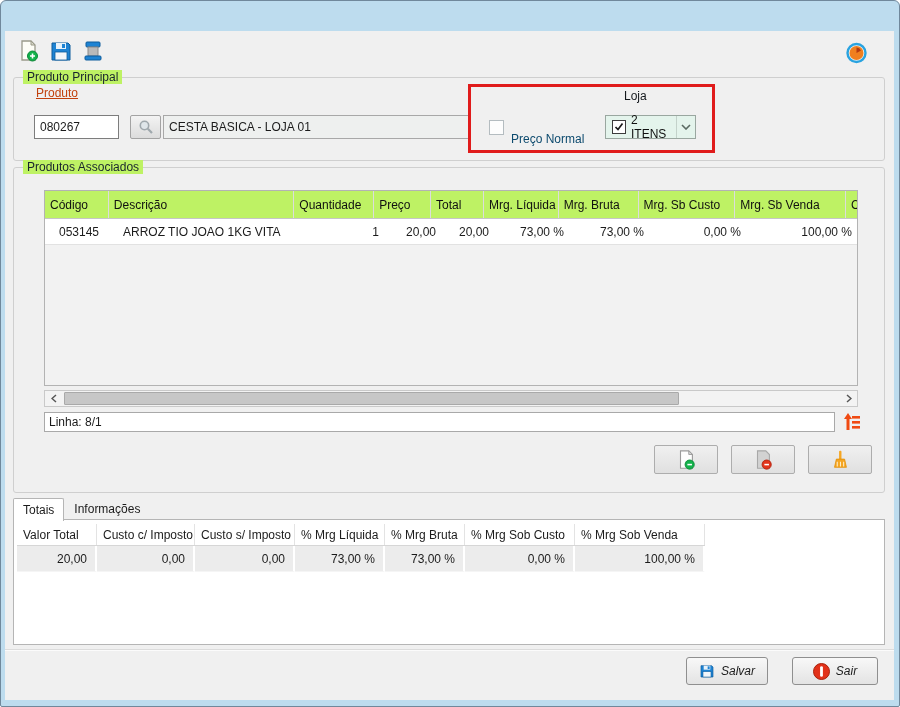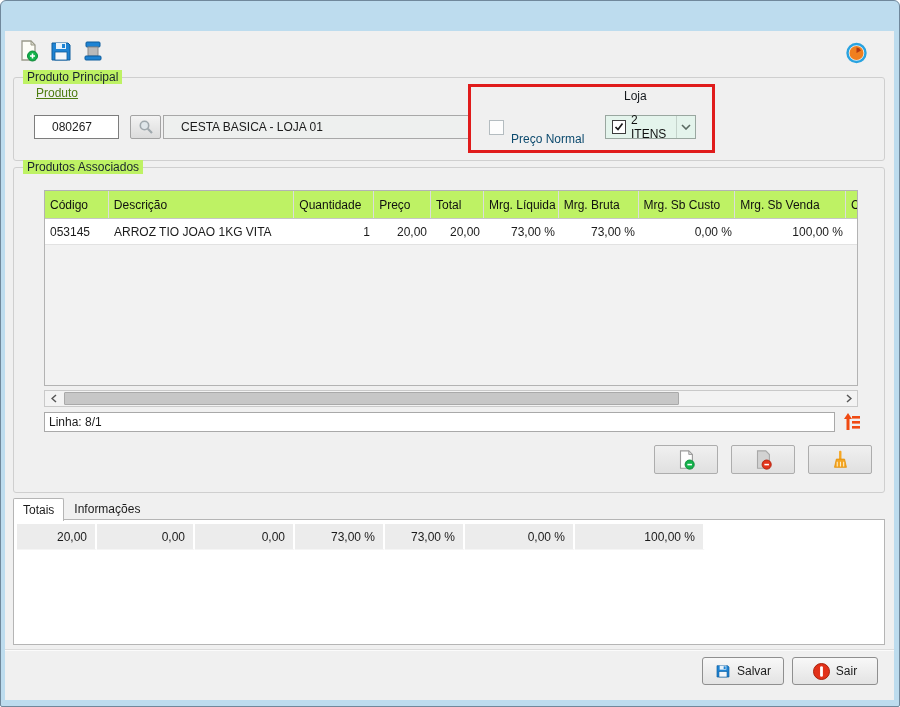--- a/index.html
+++ b/index.html
@@ -35,23 +35,23 @@
   .tool-ic { width:27px; height:27px; display:flex; align-items:center; justify-content:center; }
   .timer-ic { position:absolute; top:10px; right:26px; width:23px; height:23px; }
 
   
   .groupbox { position:absolute; border:1px solid #cfcfcf; border-radius:3px; }
   .legend { position:absolute; top:-8px; left:9px; background:#bef264; padding:0 4px;
             font-size:12px; color:#18242e; }
   .gb1 { left:8px; top:46px; width:872px; height:84px; }
   .gb2 { left:8px; top:136px; width:872px; height:326px; }
 
-  .produto-label { position:absolute; left:22px; top:8px; text-decoration:underline; color:#4d7c0f; }
+  .produto-label { position:absolute; left:22px; top:8px; text-decoration:underline; color:#c2410c; }
   .field { position:absolute; height:24px; border:1px solid #8b8b8b; background:#fff;
-           display:flex; align-items:center; padding:0 17px; font-size:12px; }
+           display:flex; align-items:center; padding:0 5px; font-size:12px; }
   .codigo-field { left:20px; top:37px; width:85px; }
   .search-btn { position:absolute; left:116px; top:37px; width:31px; height:24px;
                 border:1px solid #a3a3a3; border-radius:2px;
                 background:linear-gradient(#f3f3f3,#dcdcdc); display:flex;
                 align-items:center; justify-content:center; }
   .desc-field { left:149px; top:37px; width:308px; background:#eef0ef; border-color:#a8a8a8; }
 
   .annotation { position:absolute; left:454px; top:6px; width:247px; height:69px;
                 border:3px solid #e01b1b; pointer-events:none; z-index:5; }
 
@@ -67,21 +67,21 @@
   .combo-text { flex:1; font-size:12px; color:#101010; }
   .combo-arrow { width:19px; height:100%; border-left:1px solid #c3d2ca;
                  display:flex; align-items:center; justify-content:center; }
 
   
   .grid { position:absolute; left:30px; top:22px; width:814px; height:196px;
           border:1px solid #b3b3b3; background:#f2f2f2; overflow:hidden; }
   .g-head { display:flex; height:28px; background:#bef264; border-bottom:1px solid #c6c6c6; }
   .g-head .cell { border-right:1px solid #dcdcdc; display:flex; align-items:center;
                   padding:0 5px; font-size:12px; color:#101010; white-space:nowrap; overflow:hidden; }
-  .g-row { display:flex; height:26px; background:#fff; border-bottom:1px solid #e2e2e2; }
+  .g-row { display:flex; height:26px; background:#fff; border-bottom:1px solid #e2e2e2;justify-content:flex-end; }
   .g-row .cell { display:flex; align-items:center; padding:0 5px; font-size:12px;
                  white-space:nowrap; overflow:hidden; }
   .num { justify-content:flex-end; }
   .c0{width:64px}.c1{width:186px}.c2{width:80px}.c3{width:57px}.c4{width:53px}
   .c5{width:75px}.c6{width:80px}.c7{width:97px}.c8{width:111px}.c9{width:11px;border-right:none!important}
 
   
   .hscroll { position:absolute; left:30px; top:222px; width:814px; height:17px;
              background:#f3f3f3; border:1px solid #c9c9c9; display:flex; align-items:center; }
   .scroll-arrow { width:17px; height:100%; display:flex; align-items:center;
@@ -115,21 +115,21 @@
                   border-right:1px solid #e3e3e3; white-space:nowrap; overflow:hidden; }
   .t-row { display:flex; height:26px; }
   .t-row .cell { display:flex; align-items:center; justify-content:flex-end;
                  padding:0 8px; font-size:12px; background:#ececec;
                  border-right:2px solid #fff; border-bottom:1px solid #f5f5f5; }
   .t0{width:80px}.t1{width:98px}.t2{width:100px}.t3{width:90px}.t4{width:80px}.t5{width:110px}.t6{width:130px}
 
   
   .footer-divider { position:absolute; left:0; right:0; top:618px;
                     border-top:1px solid #dcdcdc; border-bottom:1px solid #fbfbfb; }
-  .footer { position:absolute; top:626px; right:16px; display:flex; gap:8px; }
+  .footer { position:absolute; top:626px; right:16px; display:flex; gap:24px;font-style:italic; }
   .f-btn { height:28px; border:1px solid #8f8f8f; border-radius:3px;
            background:linear-gradient(#f8f8f8,#e3e3e3); display:flex;
            align-items:center; justify-content:center; gap:6px; padding:0 12px; font-size:12px; }
   .salvar-btn { width:82px; } .sair-btn { width:86px; }
 </style>
 </head>
 <body>
 
 <div class="window">
 
@@ -290,20 +290,29 @@
       </div>
     </div>
 
     <div class="tabstrip">
       <span class="tab active">Totais</span>
       <span class="tab inactive">Informações</span>
     </div>
 
     <div class="tabpanel">
       <div class="t-table">
+        <div class="t-head">
+          <span class="cell t0">Valor Total</span>
+          <span class="cell t1">Custo c/ Imposto</span>
+          <span class="cell t2">Custo s/ Imposto</span>
+          <span class="cell t3">% Mrg Líquida</span>
+          <span class="cell t4">% Mrg Bruta</span>
+          <span class="cell t5">% Mrg Sob Custo</span>
+          <span class="cell t6">% Mrg Sob Venda</span>
+        </div>
         <div class="t-row">
           <span class="cell t0">20,00</span>
           <span class="cell t1">0,00</span>
           <span class="cell t2">0,00</span>
           <span class="cell t3">73,00 %</span>
           <span class="cell t4">73,00 %</span>
           <span class="cell t5">0,00 %</span>
           <span class="cell t6">100,00 %</span>
         </div>
       </div>

